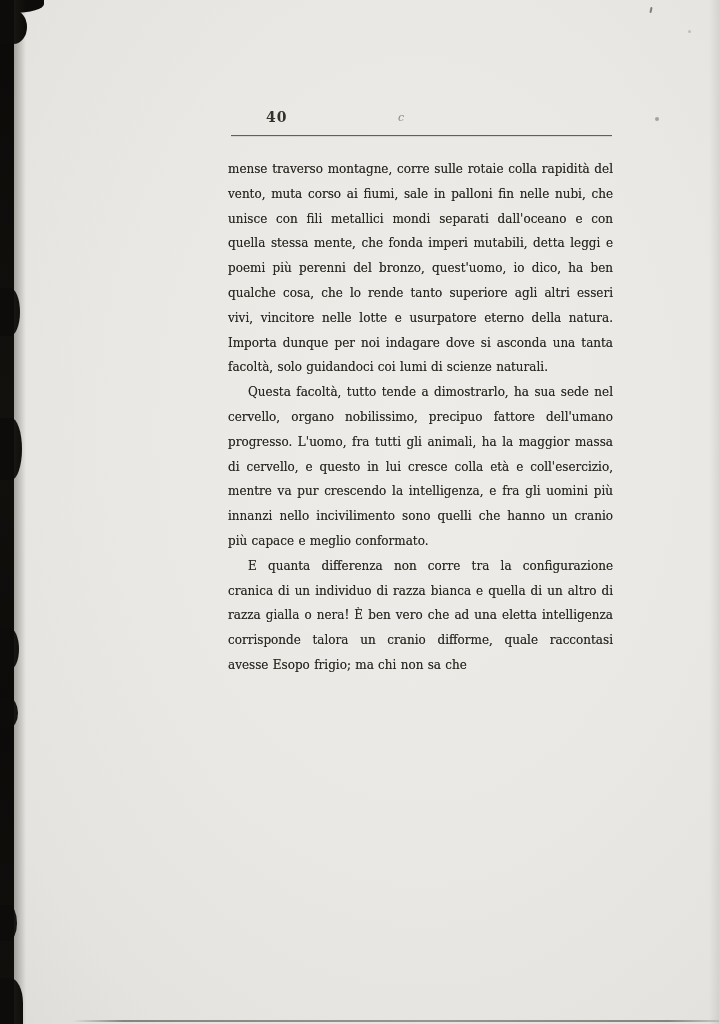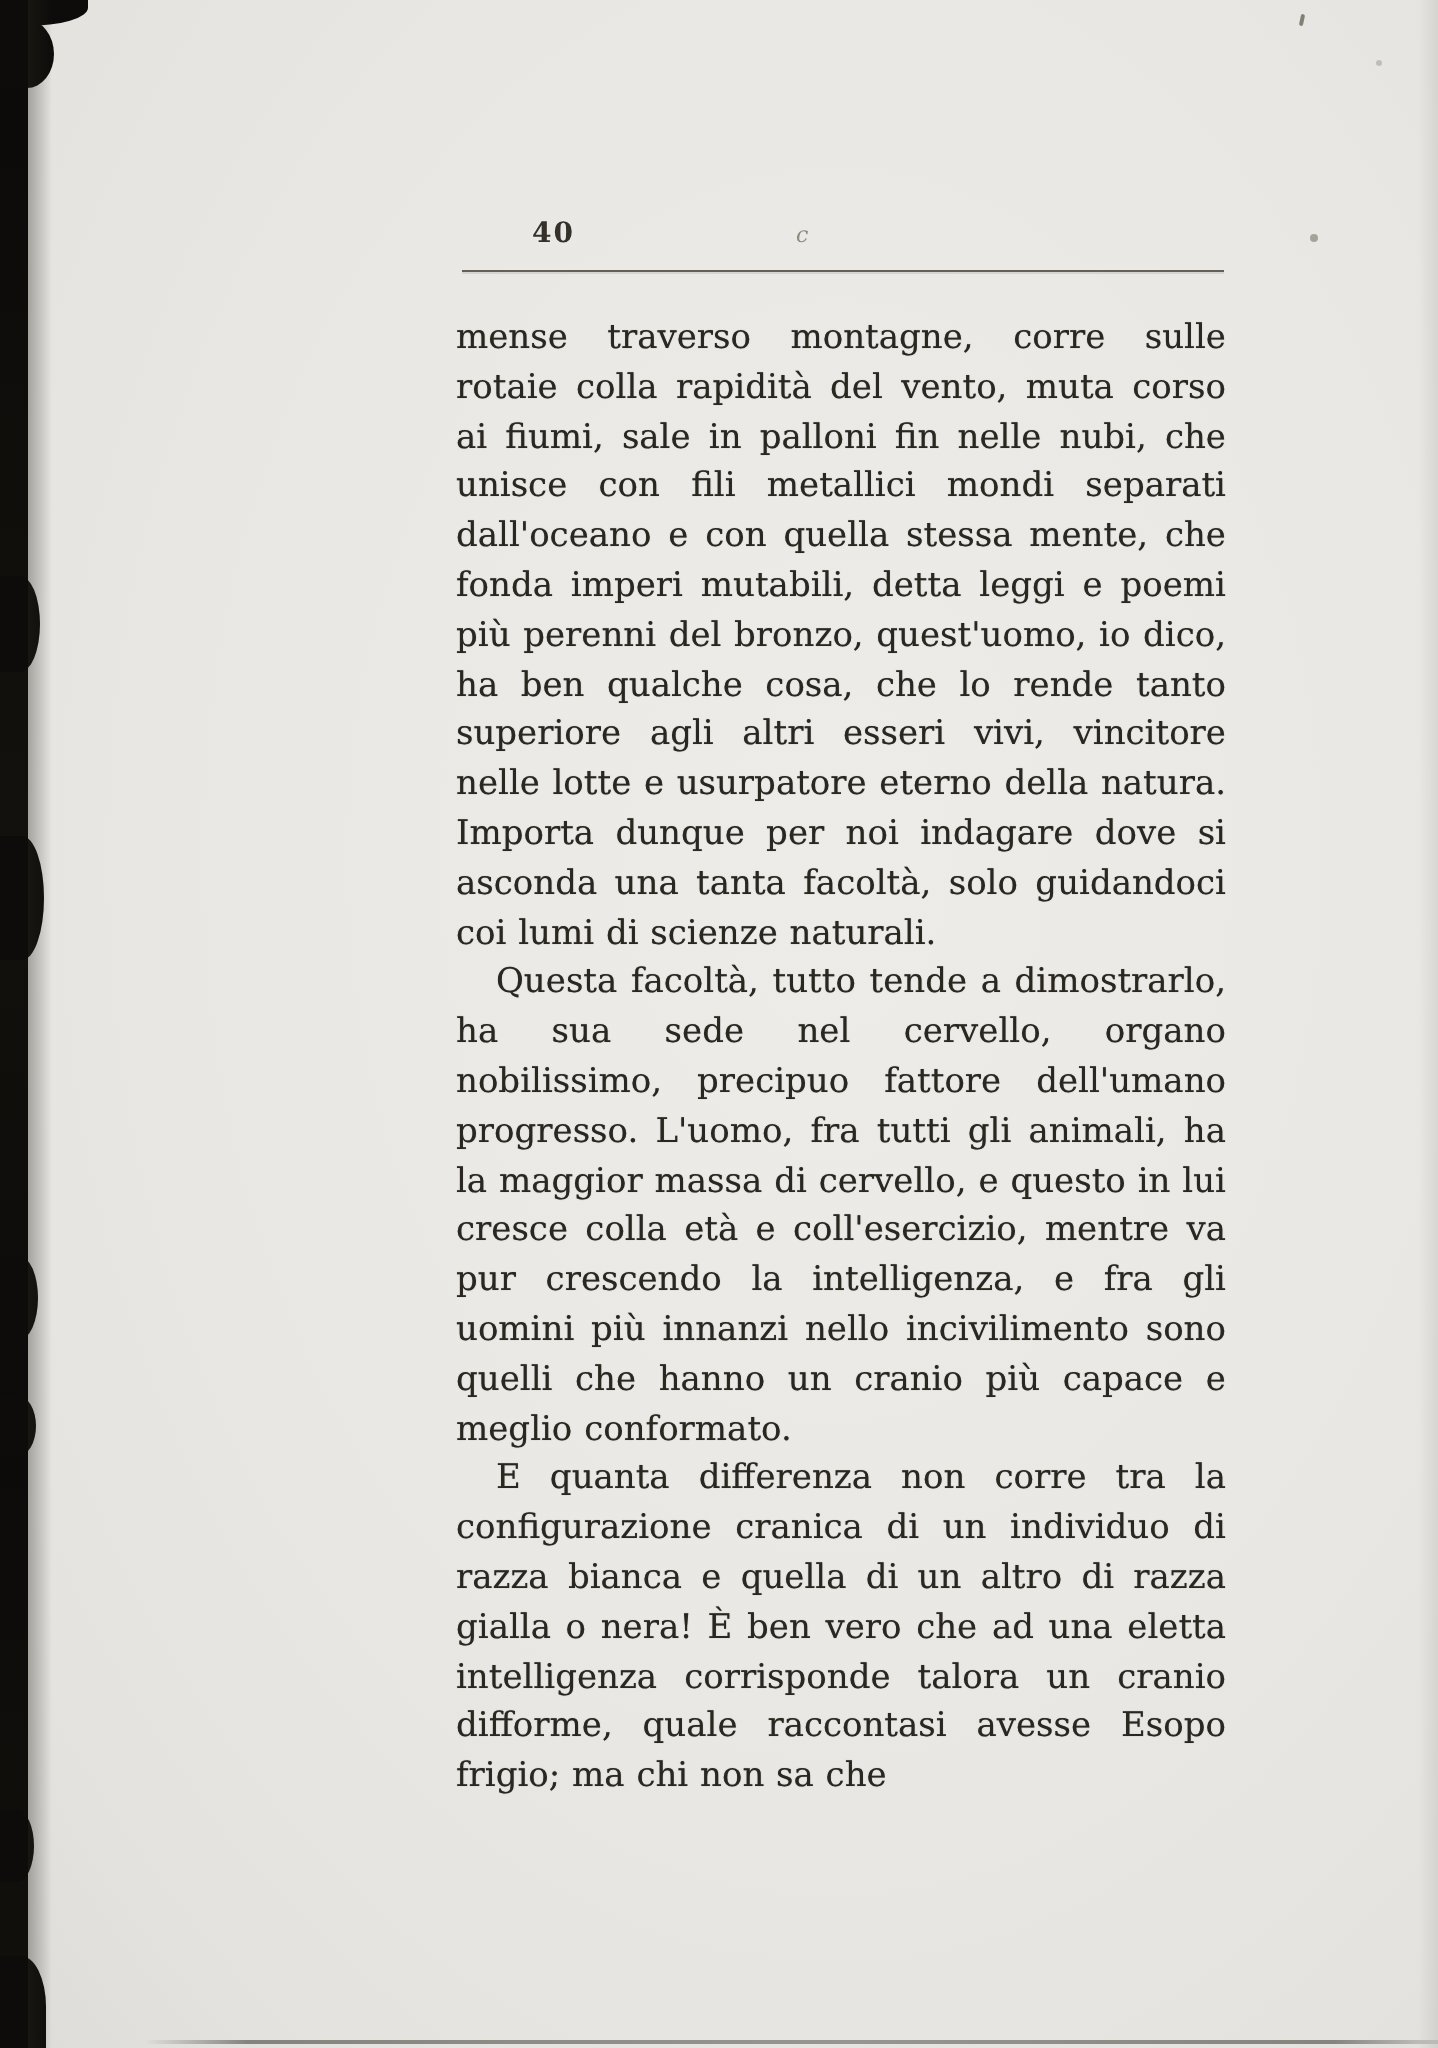--- a/index.html
+++ b/index.html
@@ -80,21 +80,21 @@
     opacity: 0.85;
     box-shadow: 0 1px 0 rgba(77,72,63,0.15);
   }
 
   
   .text-block {
     position: absolute;
     left: 228px;
     top: 157px;
     width: 385px;
-    font-size: 17px;
+    font-size: 12px;
     line-height: 24.8px;
     text-align: justify;
     color: #2a2721;
     text-shadow: 0 0 0.4px rgba(42,38,30,0.55);
     word-spacing: 0.5px;
   }
   .text-block p { text-indent: 0; }
   .text-block p.indented { text-indent: 20px; }
 
   

